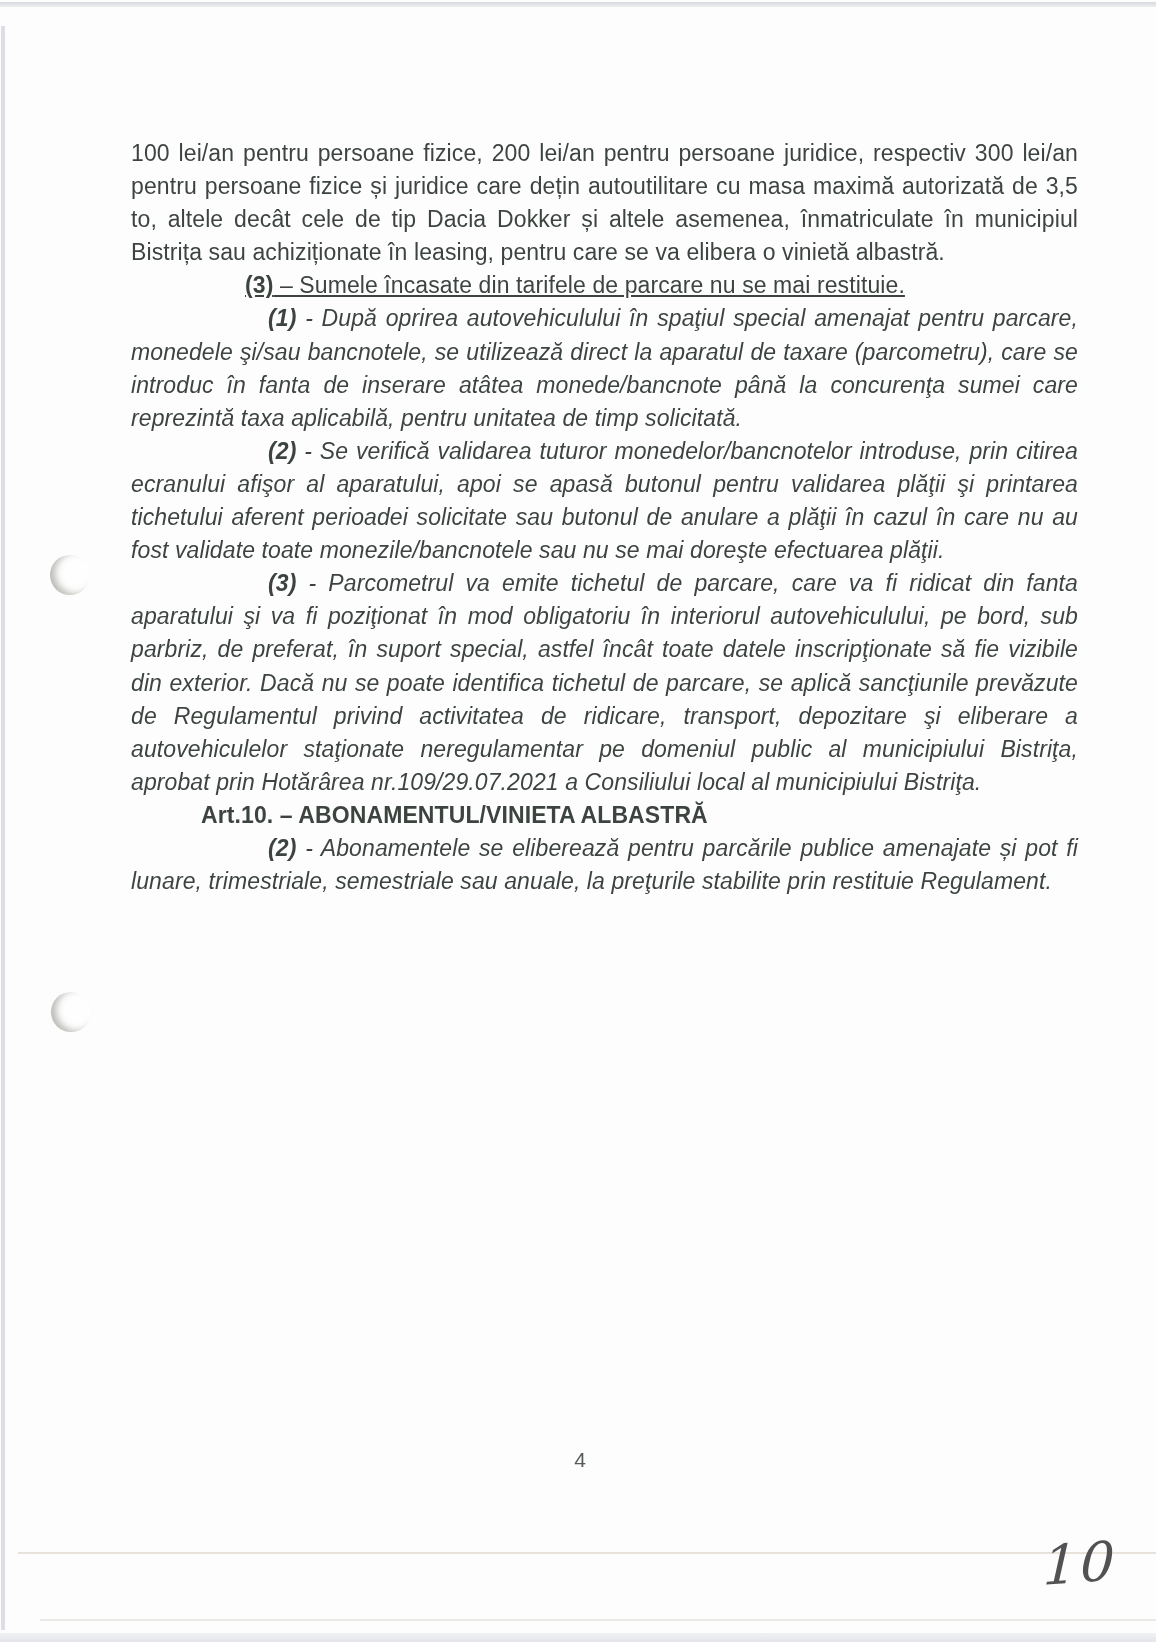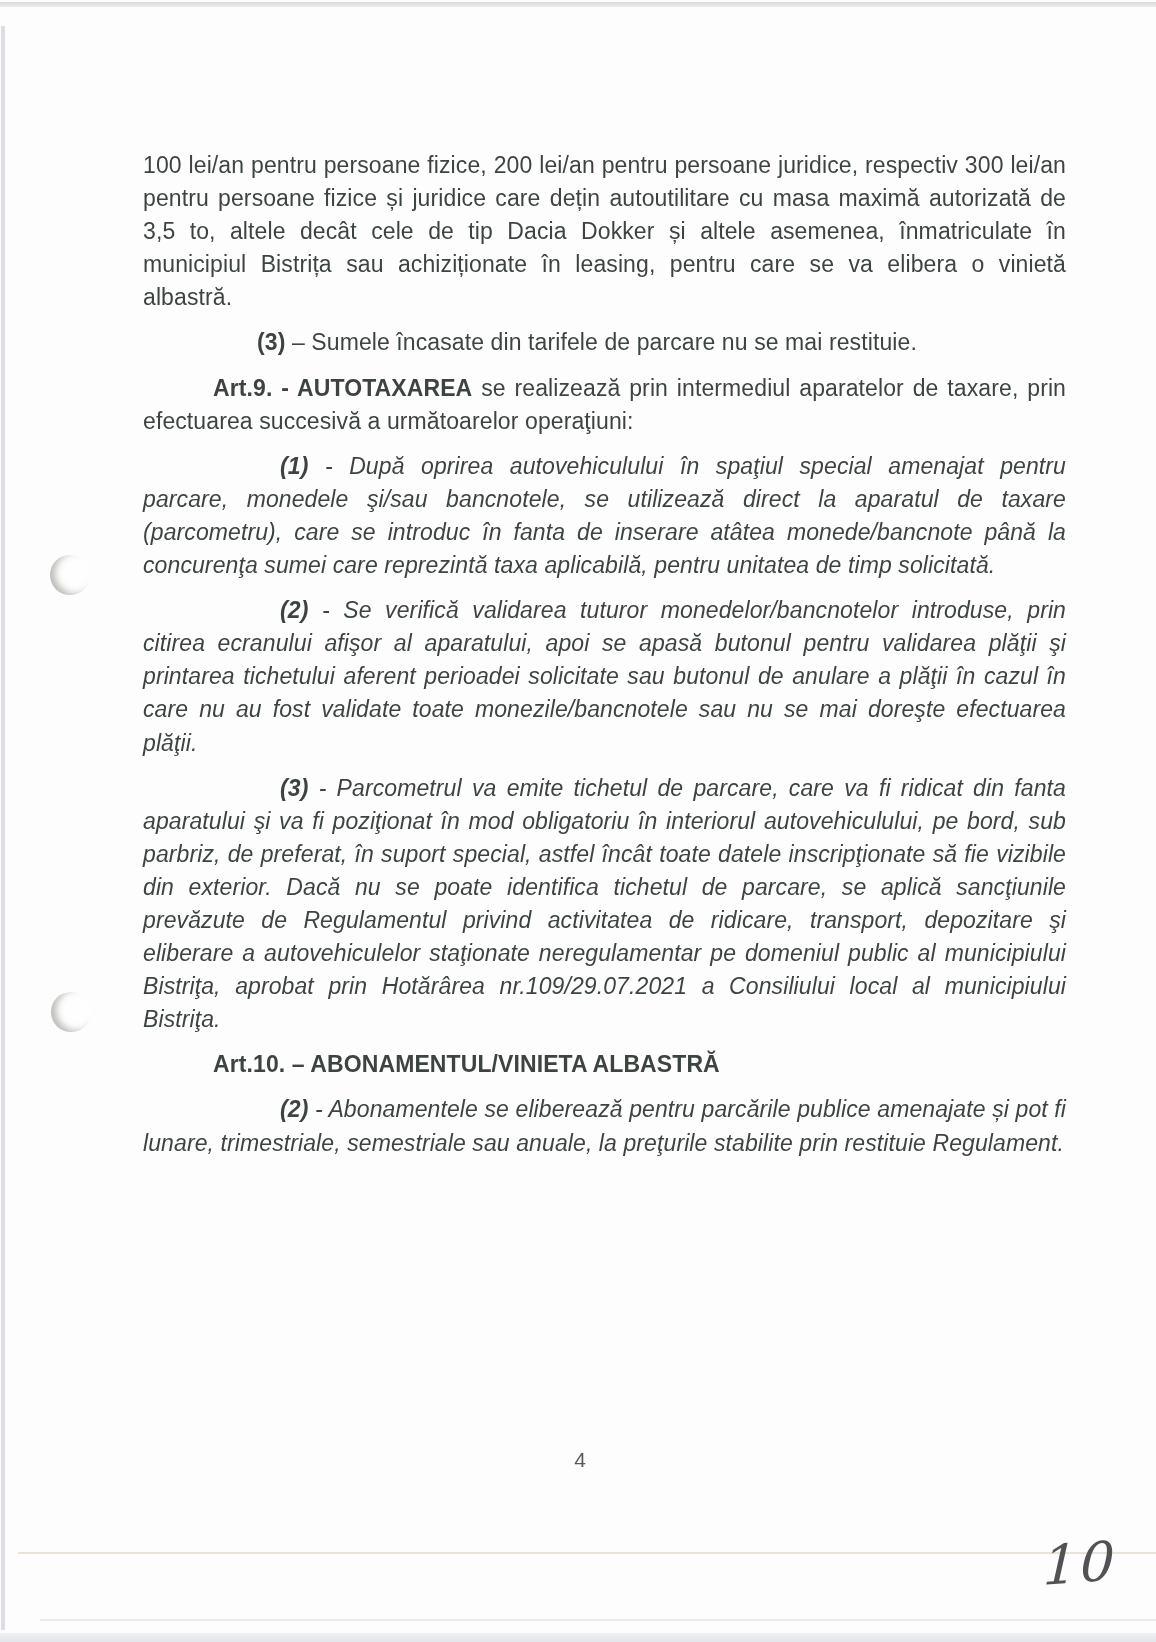--- a/index.html
+++ b/index.html
@@ -65,25 +65,25 @@
   .text-block {
     position: absolute;
     left: 131px; top: 137px;
     width: 947px;
     font-size: 23px;
     line-height: 33.1px;
     color: #3d443f;
     text-align: justify;
     letter-spacing: 0.1px;
   }
-  .para { margin: 12px; }
+  .para { margin: 0; }
   .para b { font-weight: bold; }
   .indent-none { text-indent: 0; }
   .indent-art  { text-indent: 70px; }
-  .indent-tab1 { text-indent: 114px; }
+  .indent-tab1 { text-indent: 114px; text-decoration: underline; }
   .indent-tab2 { text-indent: 137px; font-style: italic; }
 
   .page-number {
     position: absolute;
     left: 565px; top: 1448px;
     width: 30px;
     text-align: center;
     font-size: 21px;
     color: #565b57;
   }
@@ -106,21 +106,20 @@
   <div class="edge-top"></div>
   <div class="edge-left"></div>
   <div class="edge-bottom"></div>
 
   <div class="punch-hole hole-1"></div>
   <div class="punch-hole hole-2"></div>
 
   <main class="text-block" id="paragraphs" style="color: rgb(61, 68, 63);">
       <p class="para indent-none"><span>100 lei/an pentru persoane fizice, 200 lei/an pentru persoane juridice, respectiv 300 lei/an pentru persoane fizice și juridice care dețin autoutilitare cu masa maximă autorizată de 3,5 to, altele decât cele de tip Dacia Dokker și altele asemenea, înmatriculate în municipiul Bistrița sau achiziționate în leasing, pentru care se va elibera o vinietă albastră.</span></p>
       <p class="para indent-tab1"><b>(3)</b><span> – Sumele încasate din tarifele de parcare nu se mai restituie.</span></p>
-      <p class="para indent-art"><b>Art.9. - AUTOTAXAREA</b><span> se realizează prin intermediul aparatelor de taxare, prin efectuarea succesivă a următoarelor operaţiuni:</span></p>
       <p class="para indent-tab2"><b>(1)</b><span> - După oprirea autovehiculului în spaţiul special amenajat pentru parcare, monedele şi/sau bancnotele, se utilizează direct la aparatul de taxare (parcometru), care se introduc în fanta de inserare atâtea monede/bancnote până la concurenţa sumei care reprezintă taxa aplicabilă, pentru unitatea de timp solicitată.</span></p>
       <p class="para indent-tab2"><b>(2)</b><span> - Se verifică validarea tuturor monedelor/bancnotelor introduse, prin citirea ecranului afişor al aparatului, apoi se apasă butonul pentru validarea plăţii şi printarea tichetului aferent perioadei solicitate sau butonul de anulare a plăţii în cazul în care nu au fost validate toate monezile/bancnotele sau nu se mai doreşte efectuarea plăţii.</span></p>
       <p class="para indent-tab2"><b>(3)</b><span> - Parcometrul va emite tichetul de parcare, care va fi ridicat din fanta aparatului şi va fi poziţionat în mod obligatoriu în interiorul autovehiculului, pe bord, sub parbriz, de preferat, în suport special, astfel încât toate datele inscripţionate să fie vizibile din exterior. Dacă nu se poate identifica tichetul de parcare, se aplică sancţiunile prevăzute de Regulamentul privind activitatea de ridicare, transport, depozitare şi eliberare a autovehiculelor staţionate neregulamentar pe domeniul public al municipiului Bistriţa, aprobat prin Hotărârea nr.109/29.07.2021 a Consiliului local al municipiului Bistriţa.</span></p>
       <p class="para indent-art"><b>Art.10. – ABONAMENTUL/VINIETA ALBASTRĂ</b></p>
       <p class="para indent-tab2"><b>(2)</b><span> - Abonamentele se eliberează pentru parcările publice amenajate și pot fi lunare, trimestriale, semestriale sau anuale, la preţurile stabilite prin restituie Regulament.</span></p>
     </main>
 
   <div class="scan-line-a"></div>
   <div class="scan-line-b"></div>
 

